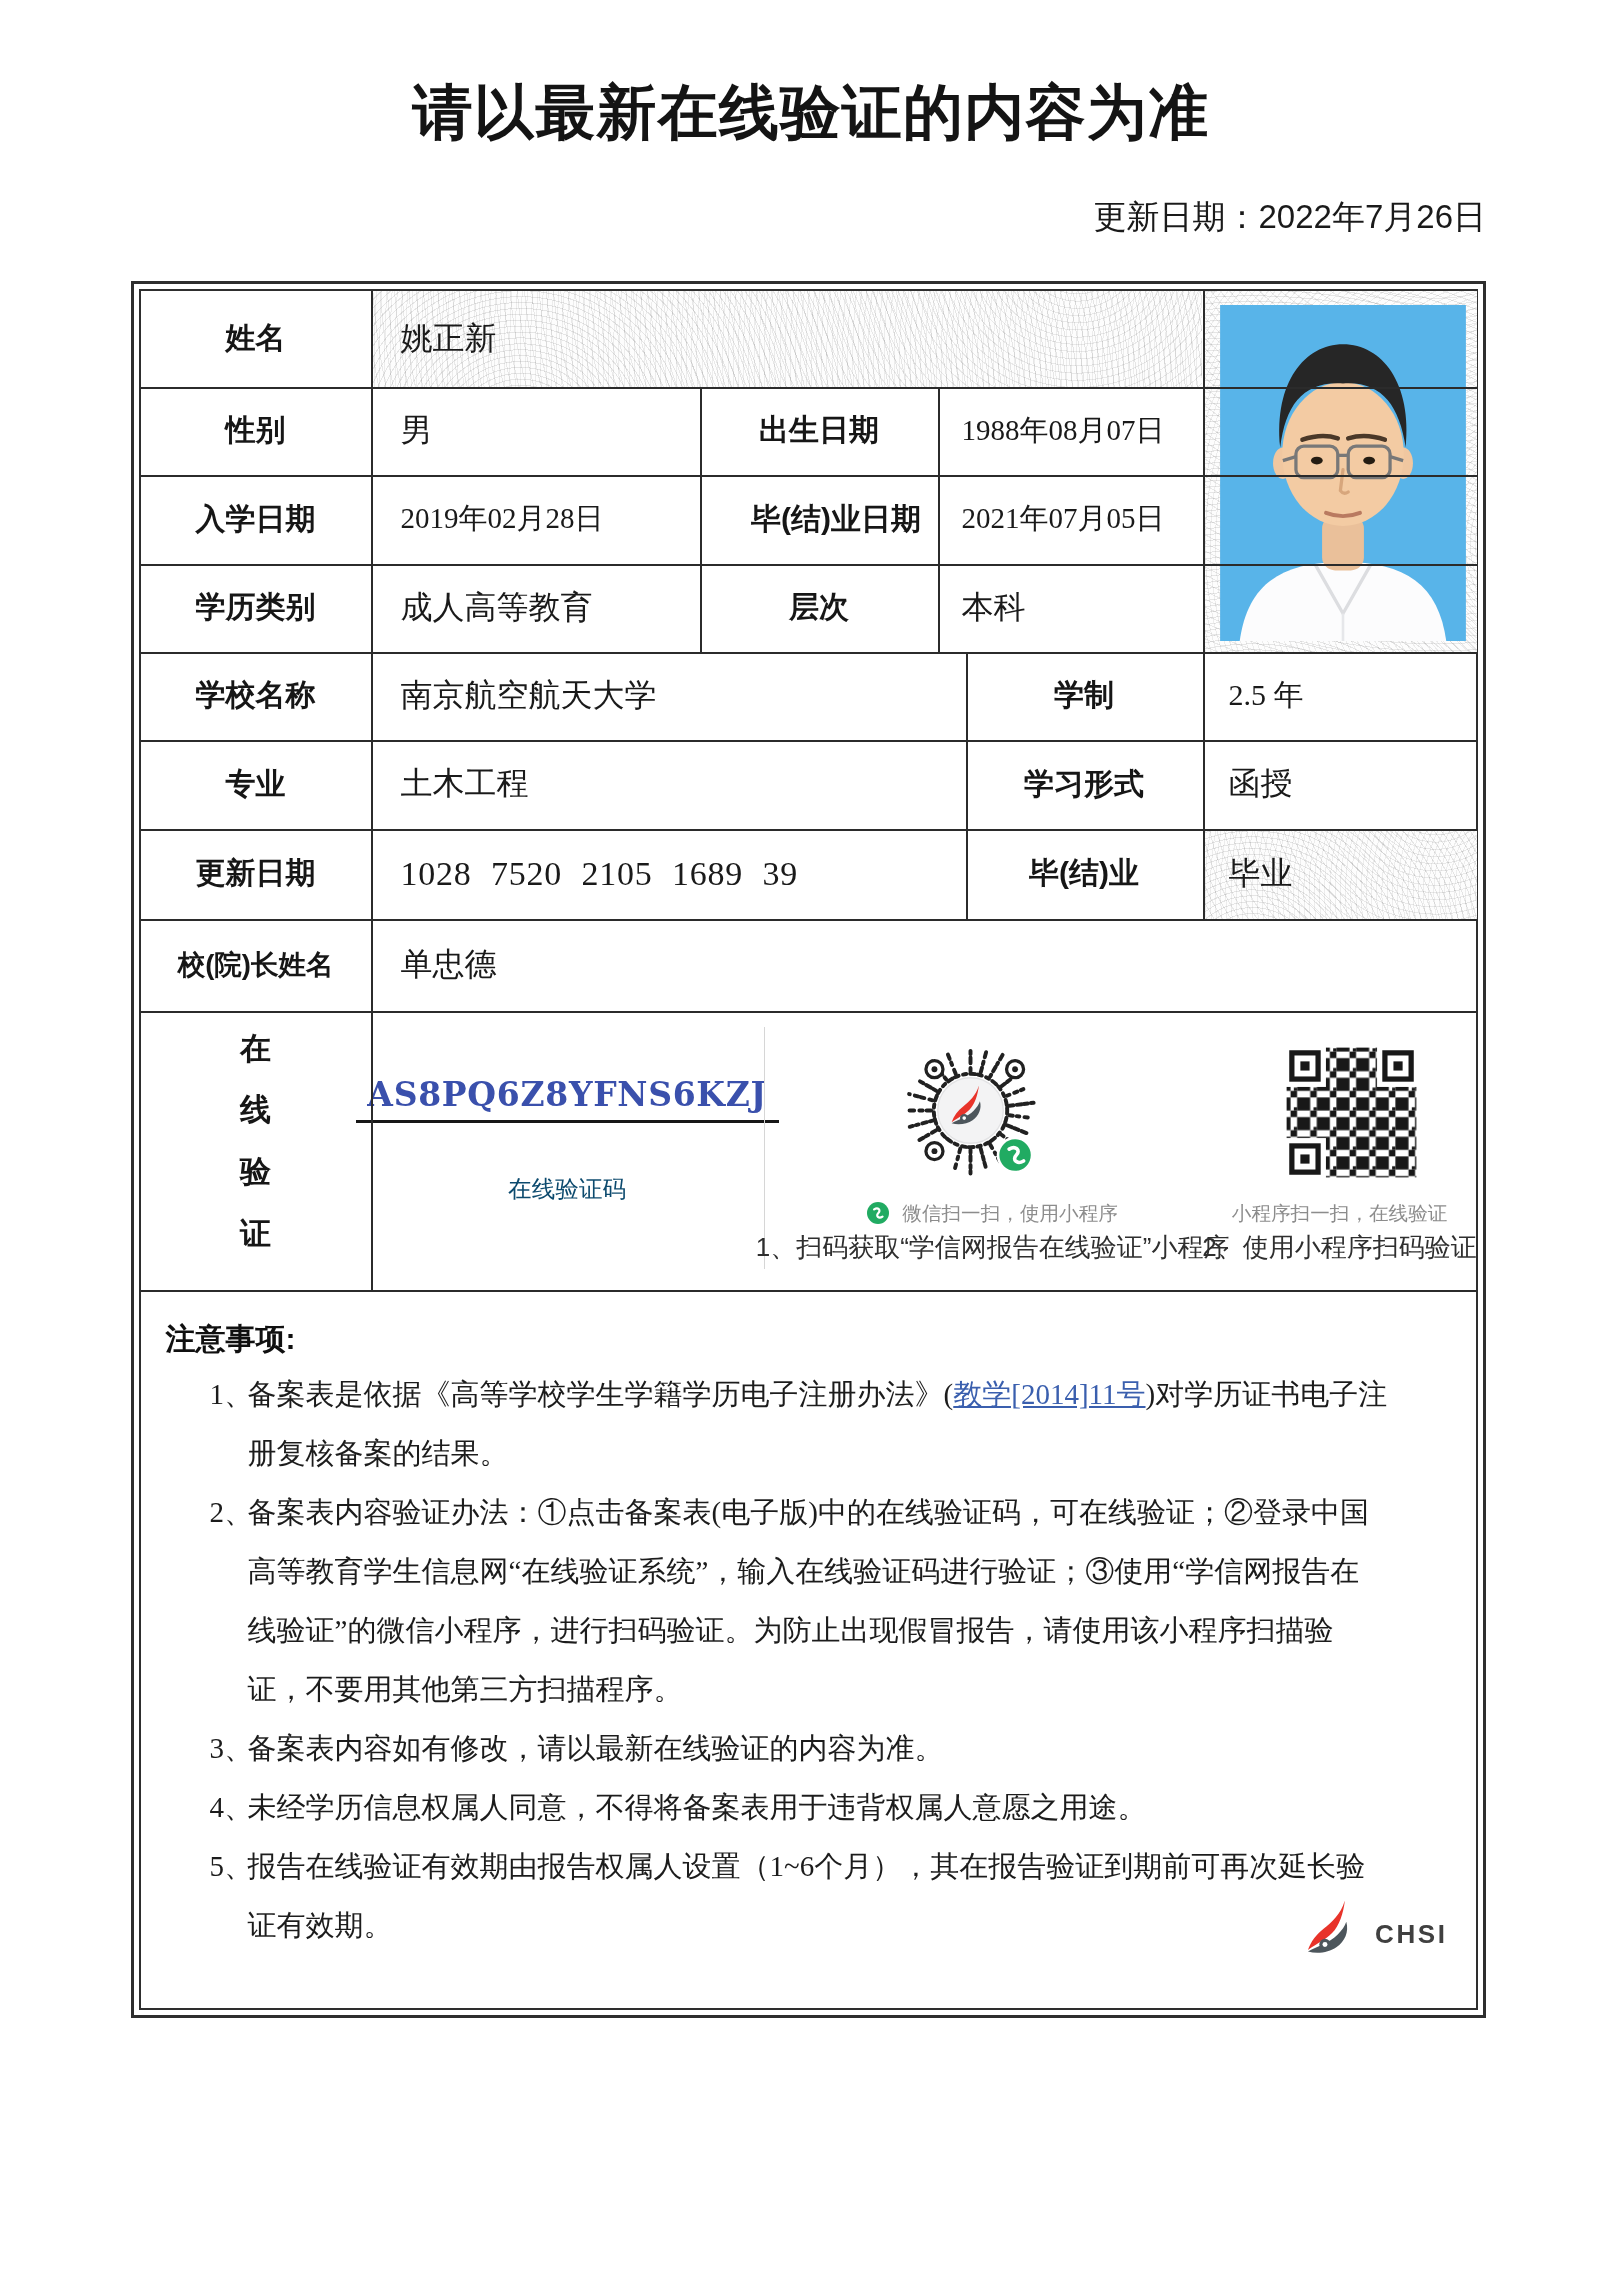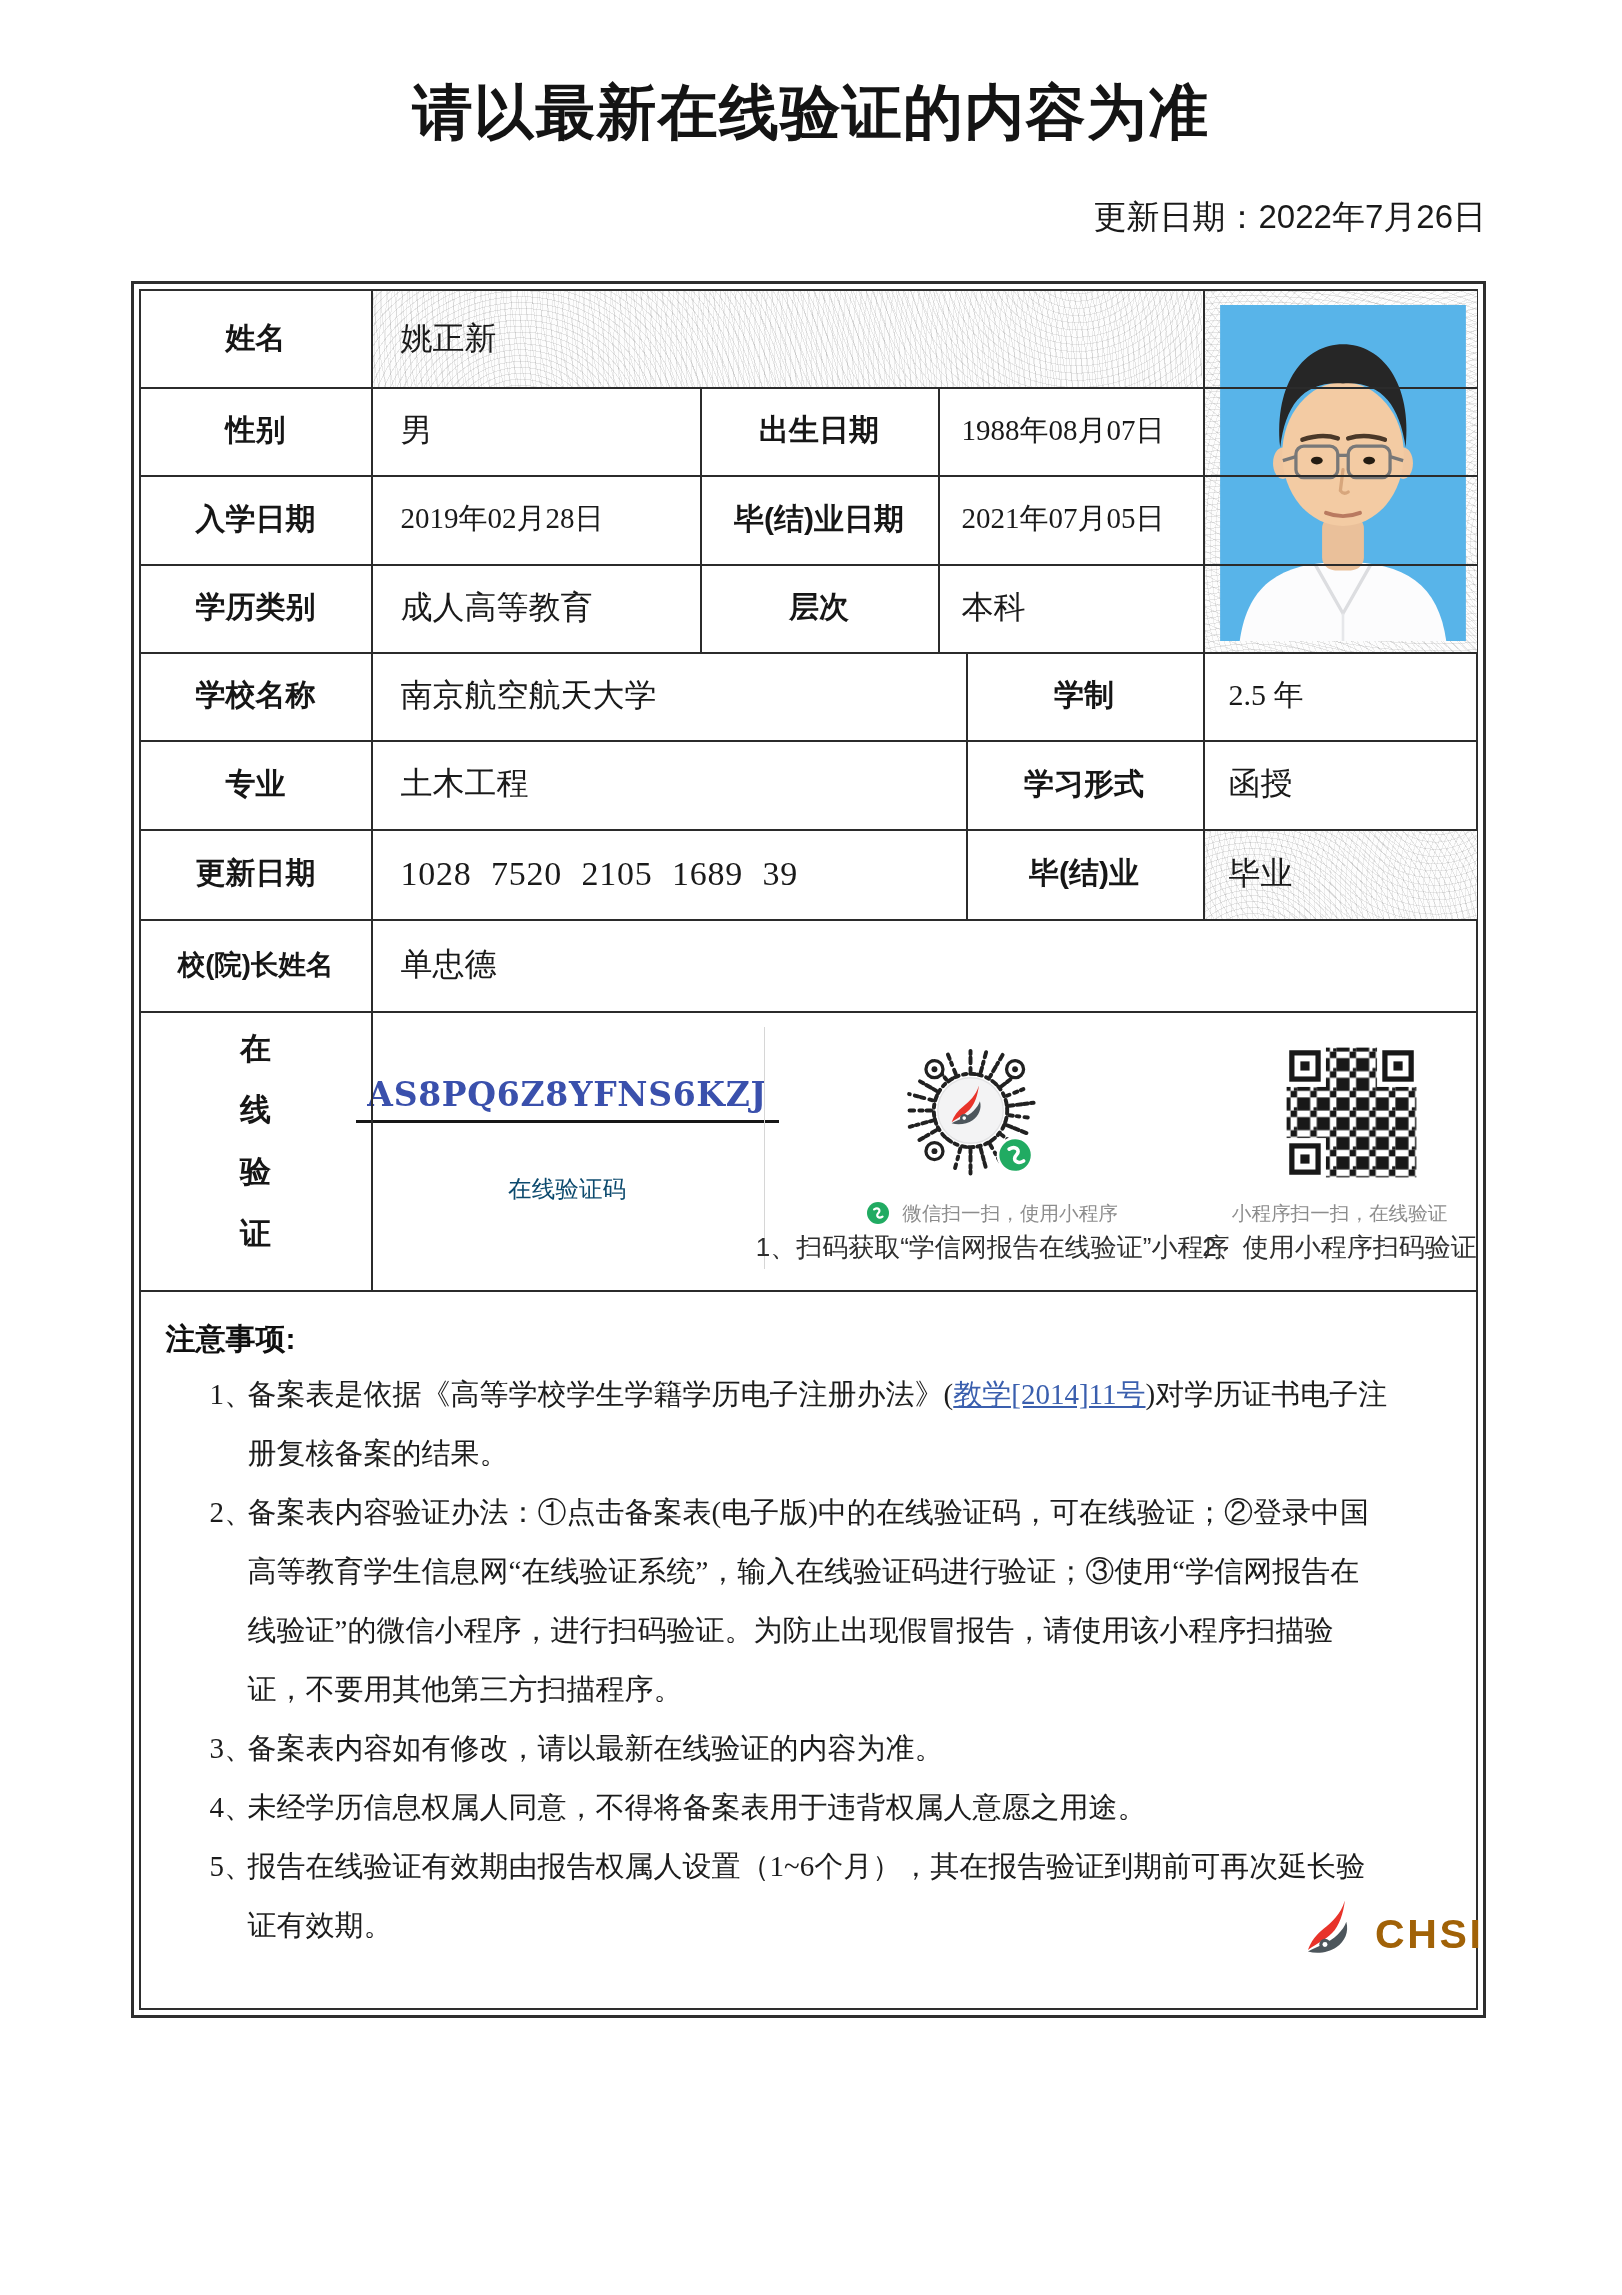--- a/index.html
+++ b/index.html
@@ -49,21 +49,21 @@
       font-size:26px;color:#2f2f2f;white-space:nowrap;}
   
   .notes-heading{position:absolute;left:25px;top:1028px;font-size:30px;font-weight:700;color:#101010;}
   .notes{position:absolute;left:69px;top:1074px;width:1178px;
       font-family:"Liberation Serif","DejaVu Serif",serif;font-size:29px;line-height:59px;color:#1c1c1c;}
   .note{text-indent:-38px;padding-left:38px;}
   .note-num{display:inline-block;width:38px;text-indent:0;}
   .doclink{color:#3a5fae;text-decoration:underline;cursor:pointer;}
   
   .chsi{position:absolute;left:1157px;top:1608px;display:flex;align-items:center;gap:6.5px;}
-  .chsi-text{font-size:41px;font-weight:700;color:#a16207;letter-spacing:2.6px;
+  .chsi-text{font-size:26px;font-weight:700;color:#404040;letter-spacing:2.6px;
       font-family:"Liberation Sans",sans-serif;}
 </style>
 </head>
 <body>
 
 <div class="page">
 
   <div class="doc-title">请以最新在线验证的内容为准</div>
   <div class="update-date">更新日期：2022年7月26日</div>
 
@@ -116,21 +116,21 @@
         <div class="cell left" style="left:821px;top:96px;width:241px;height:88px;">
             <span class="val date">1988年08月07日</span>
           </div>
 
         <div class="cell" style="left:0;top:184px;width:230px;height:89px;">
             <span class="lbl">入学日期</span>
           </div>
         <div class="cell left" style="left:260px;top:184px;width:288px;height:89px;">
             <span class="val date">2019年02月28日</span>
           </div>
-        <div class="cell" style="left:559px;top:184px;width:239px;height:89px;">
+        <div class="cell" style="left:559px;top:184px;width:239px;height:89px;padding-left:17px;">
             <span class="lbl">毕(结)业日期</span>
           </div>
         <div class="cell left" style="left:821px;top:184px;width:241px;height:89px;">
             <span class="val date">2021年07月05日</span>
           </div>
 
         <div class="cell" style="left:0;top:273px;width:230px;height:88px;">
             <span class="lbl">学历类别</span>
           </div>
         <div class="cell left" style="left:260px;top:273px;width:288px;height:88px;">

